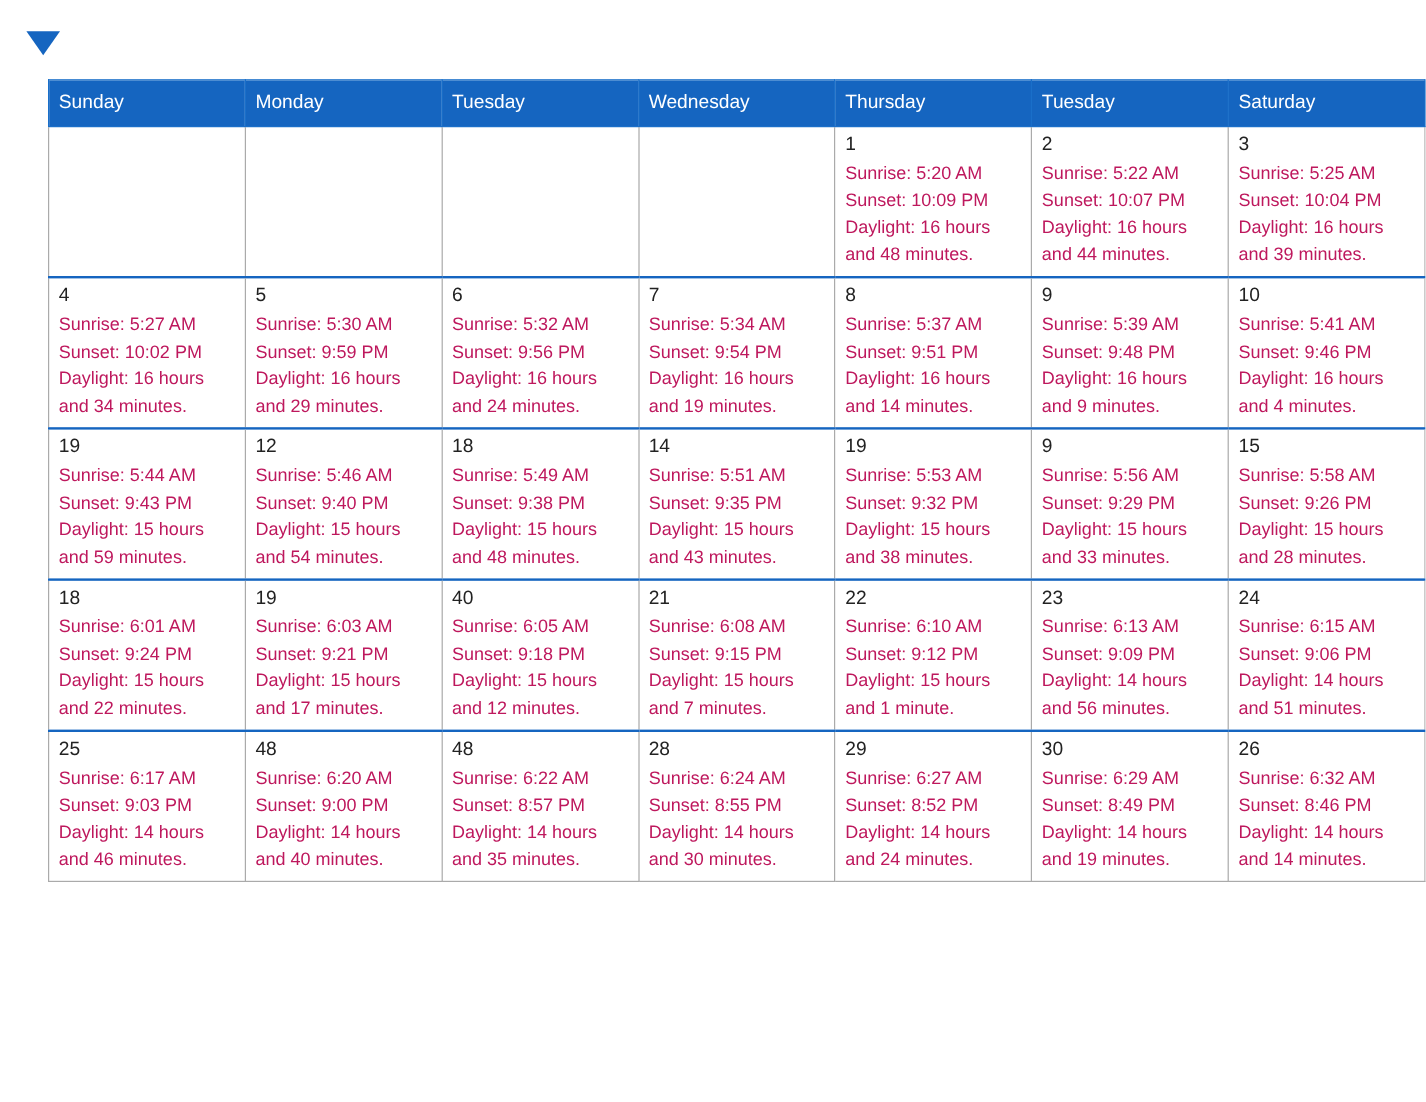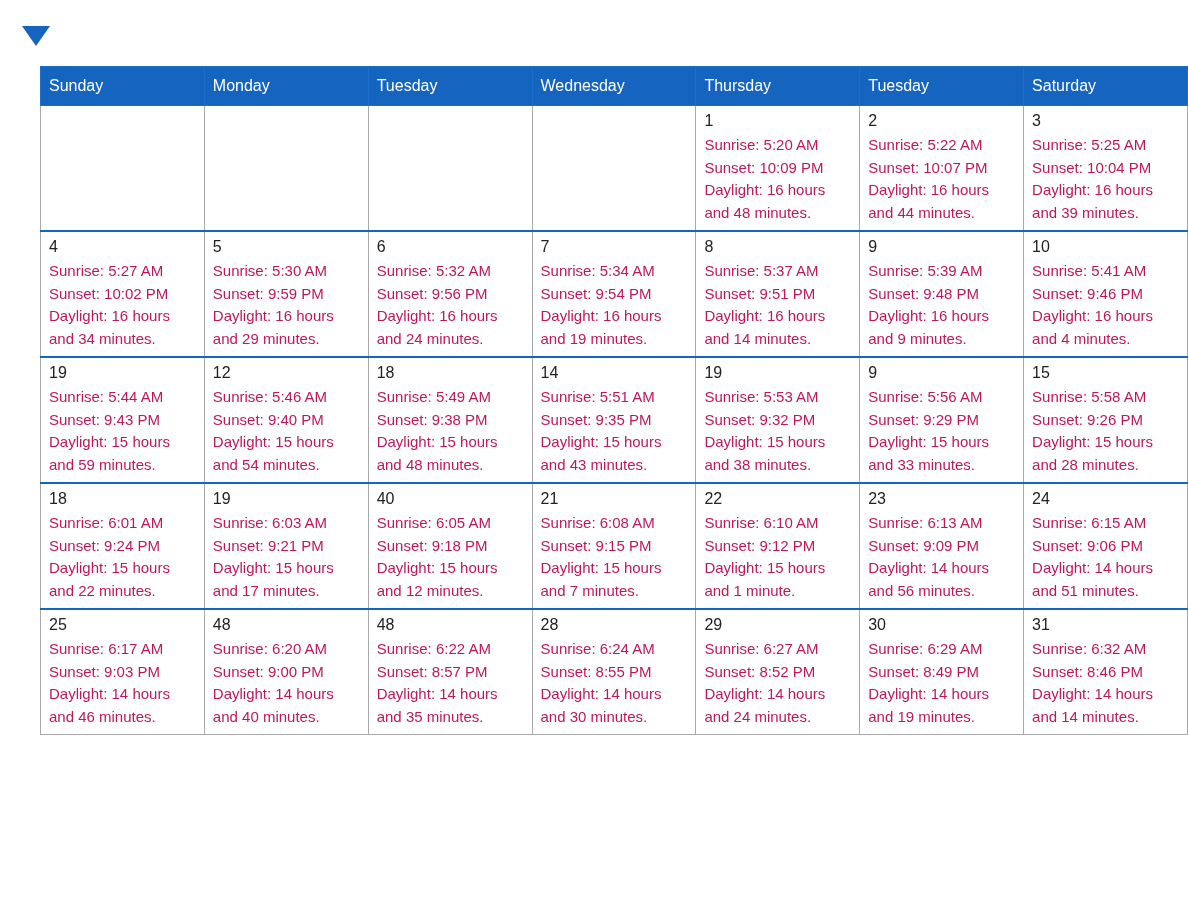--- a/index.html
+++ b/index.html
@@ -271,18 +271,18 @@
         </td>
         <td>
           <span class="day-number">29</span>
           <div class="day-info">Sunrise: 6:27 AM<br>Sunset: 8:52 PM<br>Daylight: 14 hours and 24 minutes.</div>
         </td>
         <td>
           <span class="day-number">30</span>
           <div class="day-info">Sunrise: 6:29 AM<br>Sunset: 8:49 PM<br>Daylight: 14 hours and 19 minutes.</div>
         </td>
         <td>
-          <span class="day-number">31</span>
+          <span class="day-number">26</span>
           <div class="day-info">Sunrise: 6:32 AM<br>Sunset: 8:46 PM<br>Daylight: 14 hours and 14 minutes.</div>
         </td>
       </tr>
     </tbody>
 </table>
 
 </body></html>

